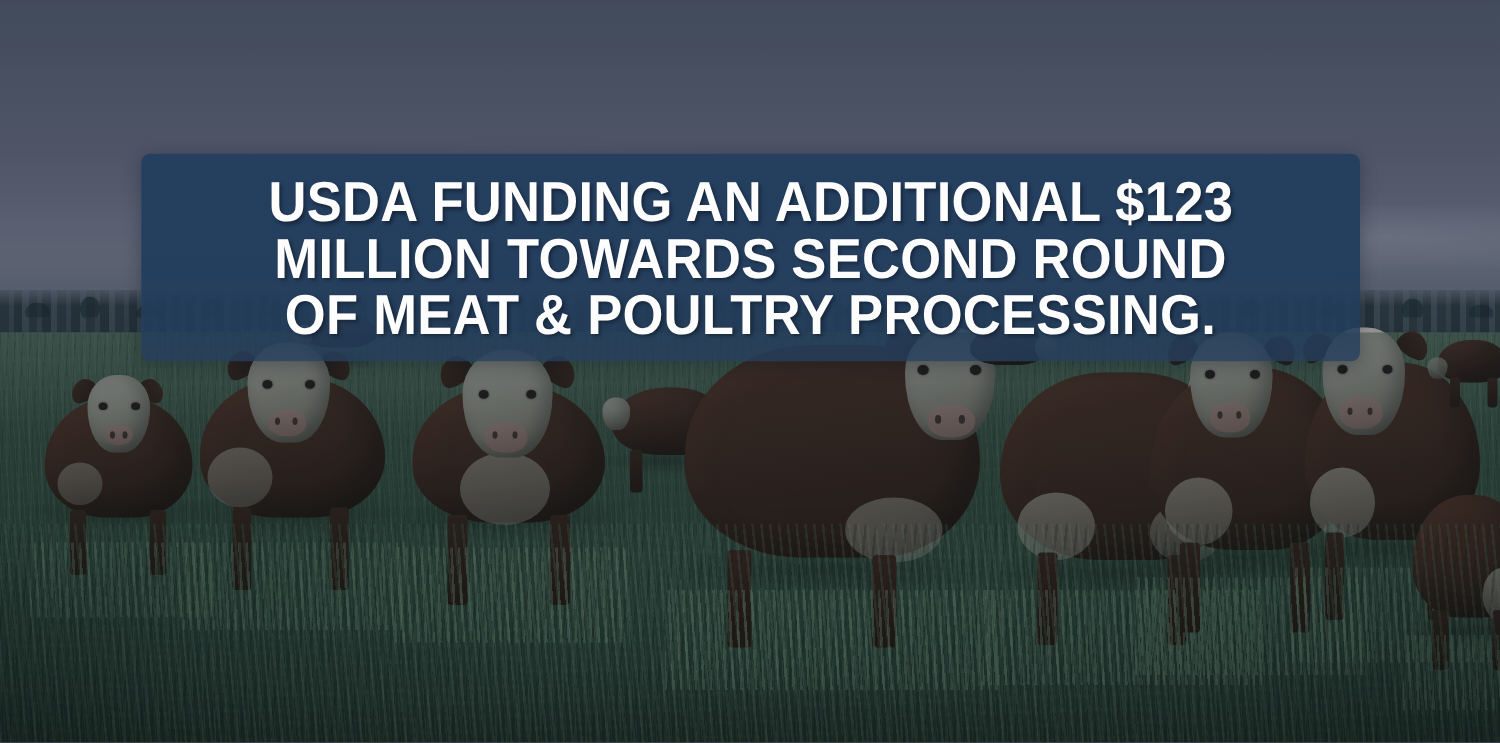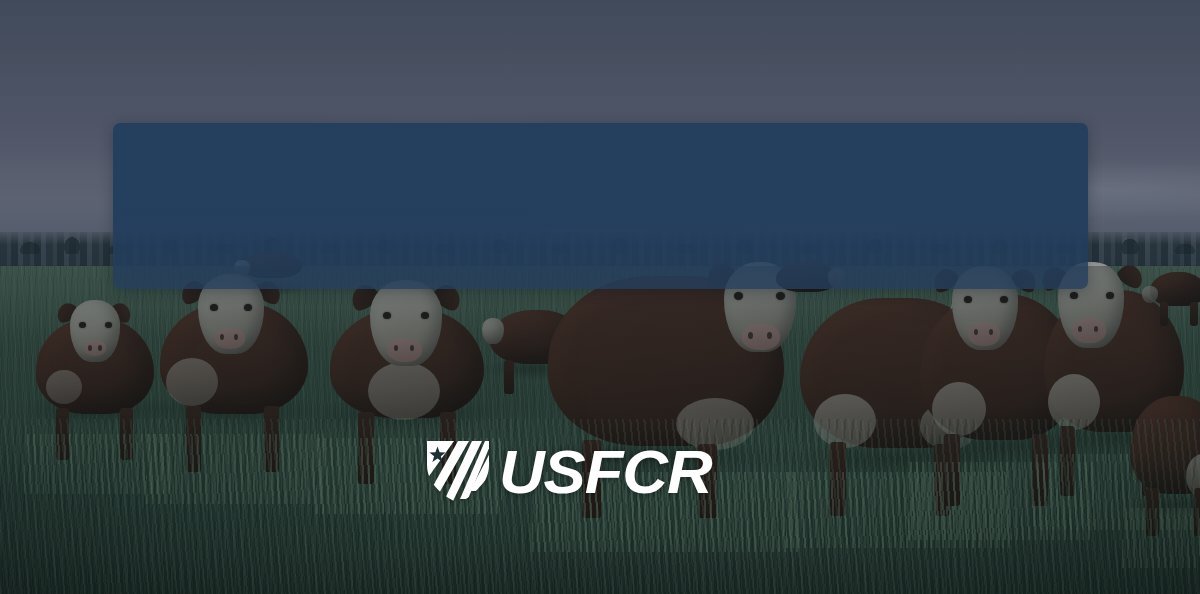--- a/index.html
+++ b/index.html
@@ -395,36 +395,20 @@
 
     </div>
 
     <div class="grass-fg"></div>
     <div class="field-vig"></div>
     <div class="grade"></div>
     <div class="grade2"></div>
   </div>
 
   <div class="banner"></div>
-
-  <div class="logo">
-    <svg class="logo-mark" viewBox="0 0 68 66" aria-hidden="true">
-      <defs>
-        <clipPath id="shieldClip">
-          <path d="M3 2 H65 V26 C65 44 50 57 34 64 C18 57 3 44 3 26 Z"></path>
-        </clipPath>
-      </defs>
-      <g clip-path="url(#shieldClip)">
-
-        <path d="M3 2 H30 L3 40 Z" fill="#ffffff"></path>
-
-        <path d="M34 2 H45 L14 56 H4 Z" fill="#ffffff"></path>
-        <path d="M48 2 H58 L29 62 H20 Z" fill="#ffffff"></path>
-        <path d="M61 2 H68 L44 60 H36 Z" fill="#ffffff"></path>
-        <path d="M68 10 V34 L52 52 H46 Z" fill="#ffffff"></path>
-      </g>
-
-      <path d="M13.5 7.5 L15.6 13.2 L21.6 13.4 L16.9 17.2 L18.6 23.1 L13.5 19.6 L8.4 23.1 L10.1 17.2 L5.4 13.4 L11.4 13.2 Z" fill="#1d3034"></path>
-    </svg>
-    <div class="logo-word">USFCR</div>
+  <div class="headline">
+    <div class="hl-line">USDA FUNDING AN ADDITIONAL $123</div>
+    <div class="hl-line">MILLION TOWARDS SECOND ROUND</div>
+    <div class="hl-line">OF MEAT &amp; POULTRY PROCESSING.</div>
   </div>
 
+
 </div>
 
 </body></html>

